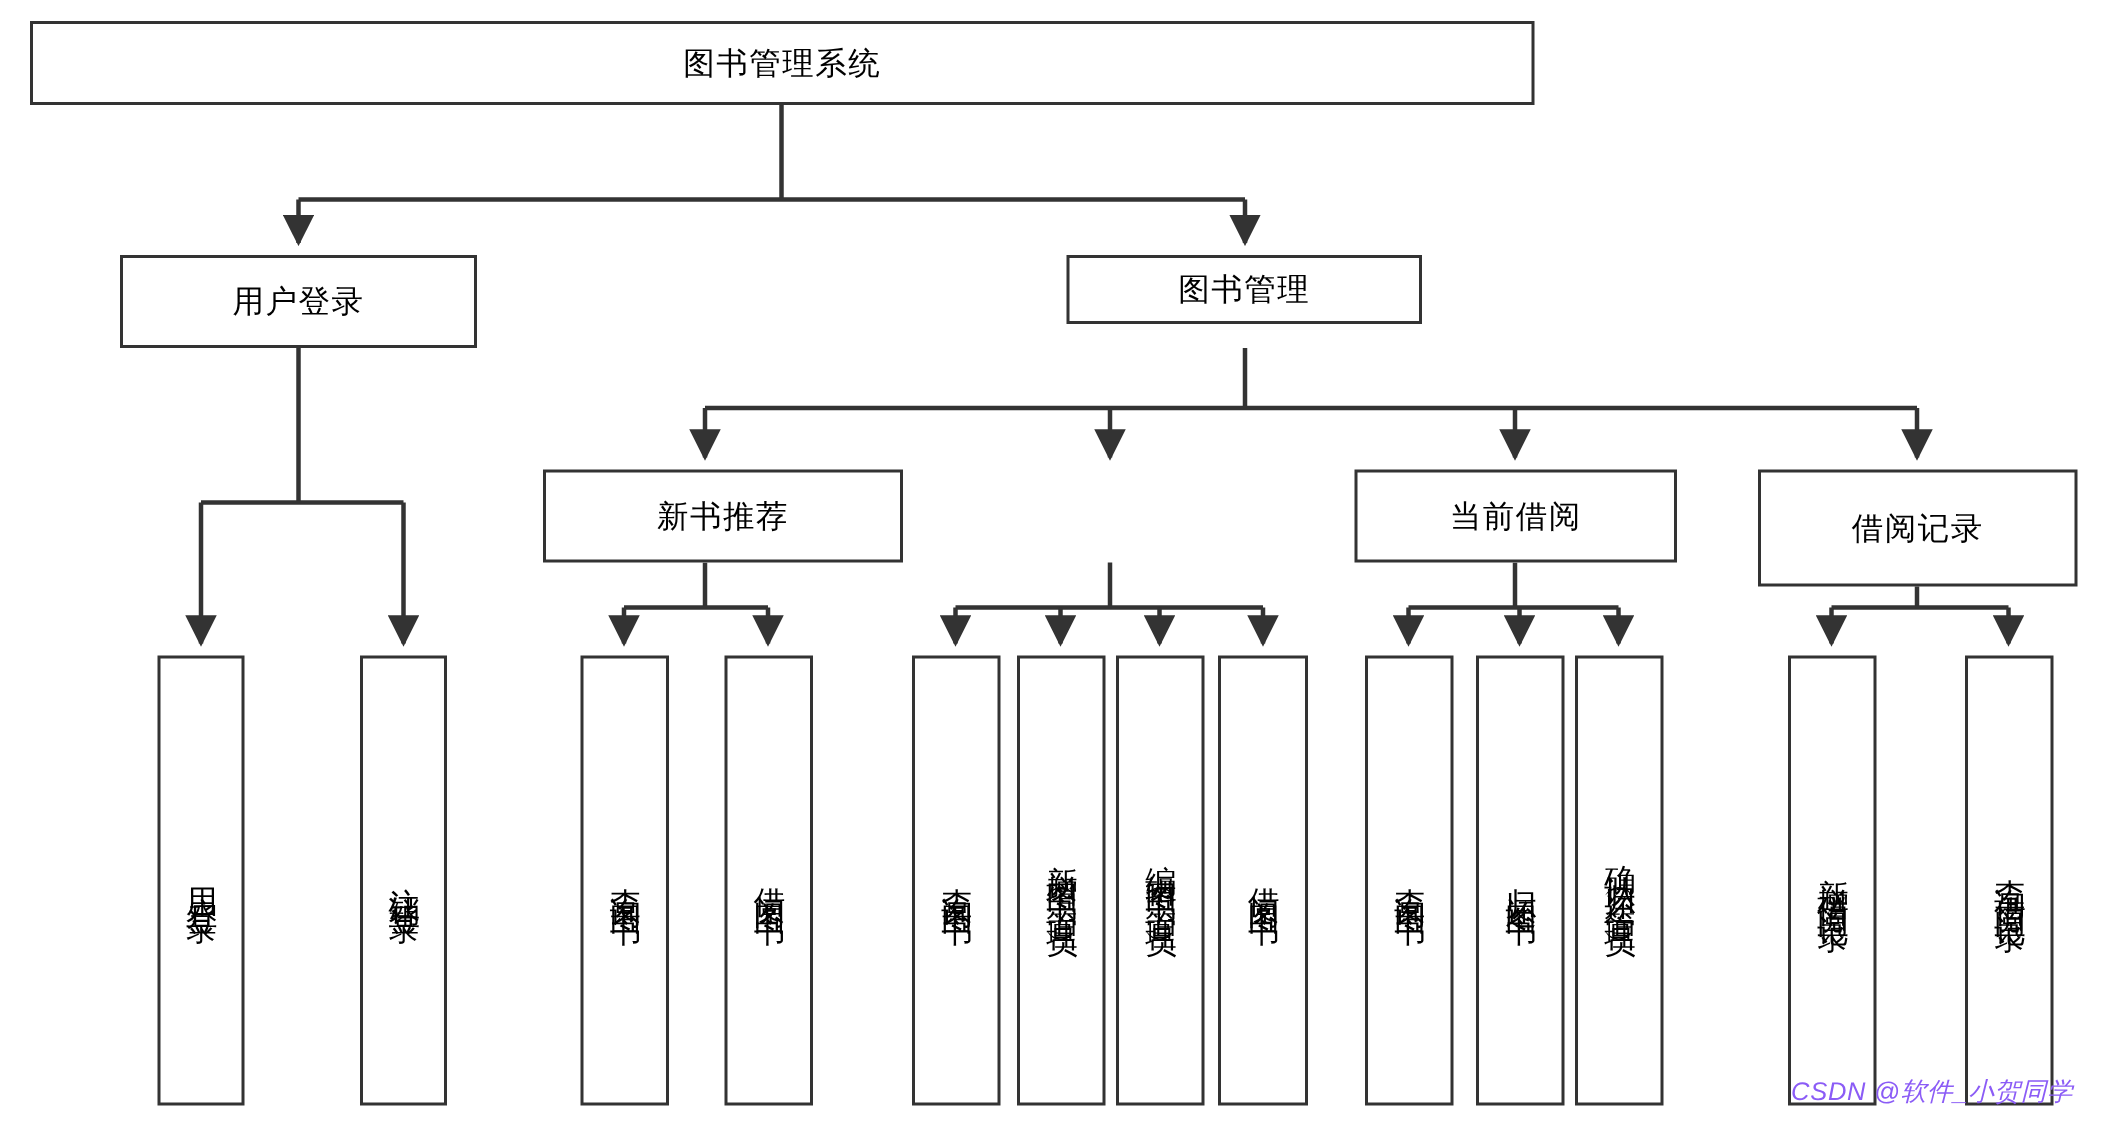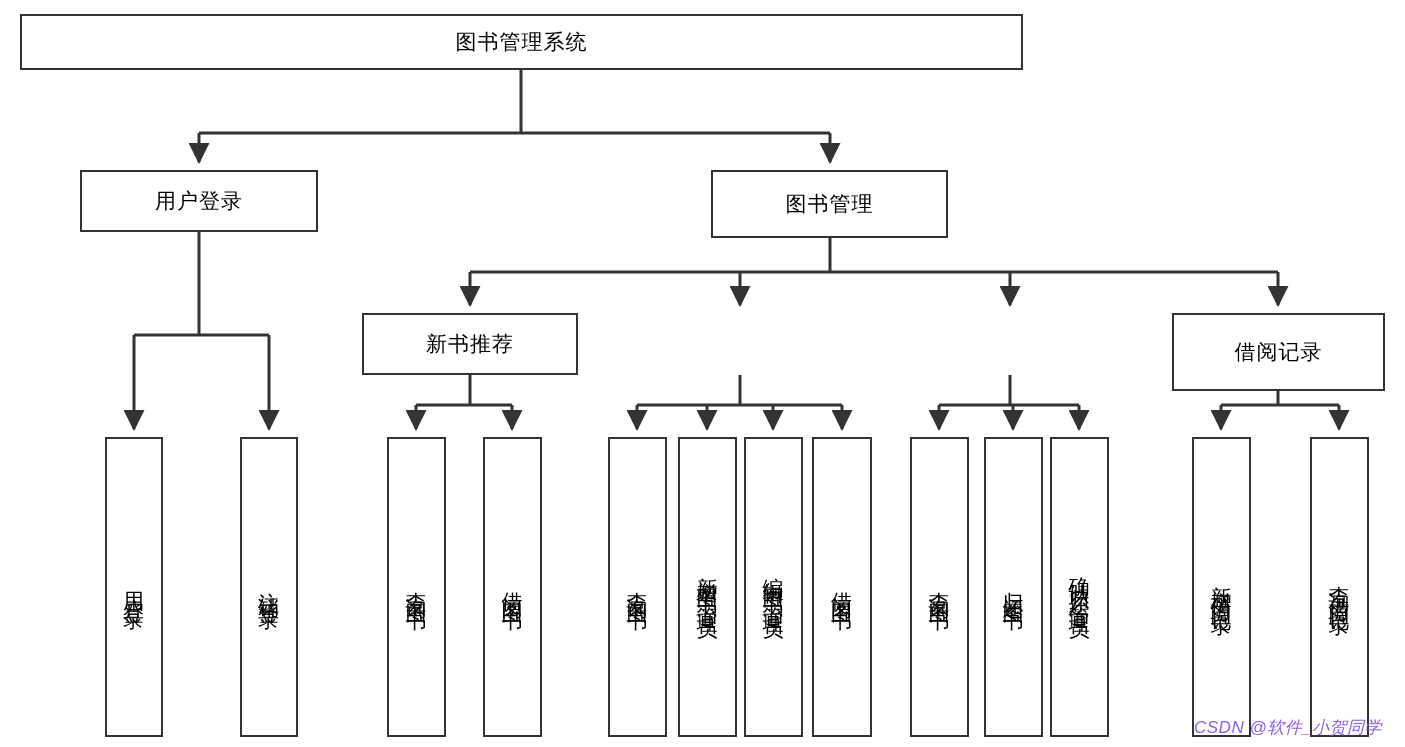--- a/index.html
+++ b/index.html
@@ -121,26 +121,29 @@
     </g>
   </svg>
 
   <div class="node horiz" style="left:20px; top:14px; width:1003px; height:56px;">
     <span class="label">图书管理系统</span>
   </div>
 
   <div class="node horiz" style="left:80px; top:170px; width:238px; height:62px;">
     <span class="label">用户登录</span>
   </div>
-  <div class="node horiz" style="left:711px; top:170px; width:237px; height:68px;">
+  <div class="node horiz" style="left:711px; top:170px; width:237px; height:46px;">
     <span class="label">图书管理</span>
   </div>
 
-  <div class="node horiz" style="left:362px; top:313px; width:216px; height:62px;">
+  <div class="node horiz" style="left:362px; top:313px; width:240px; height:62px;">
     <span class="label">新书推荐</span>
+  </div>
+  <div class="node horiz" style="left:903px; top:313px; width:215px; height:62px;">
+    <span class="label">当前借阅</span>
   </div>
   <div class="node horiz" style="left:1172px; top:313px; width:213px; height:78px;">
     <span class="label">借阅记录</span>
   </div>
 
   <div class="node vert" style="left:105px; top:437px; width:58px; height:300px;">
     <span class="label">用户登录</span>
   </div>
   <div class="node vert" style="left:240px; top:437px; width:58px; height:300px;">
     <span class="label">注销登录</span>

